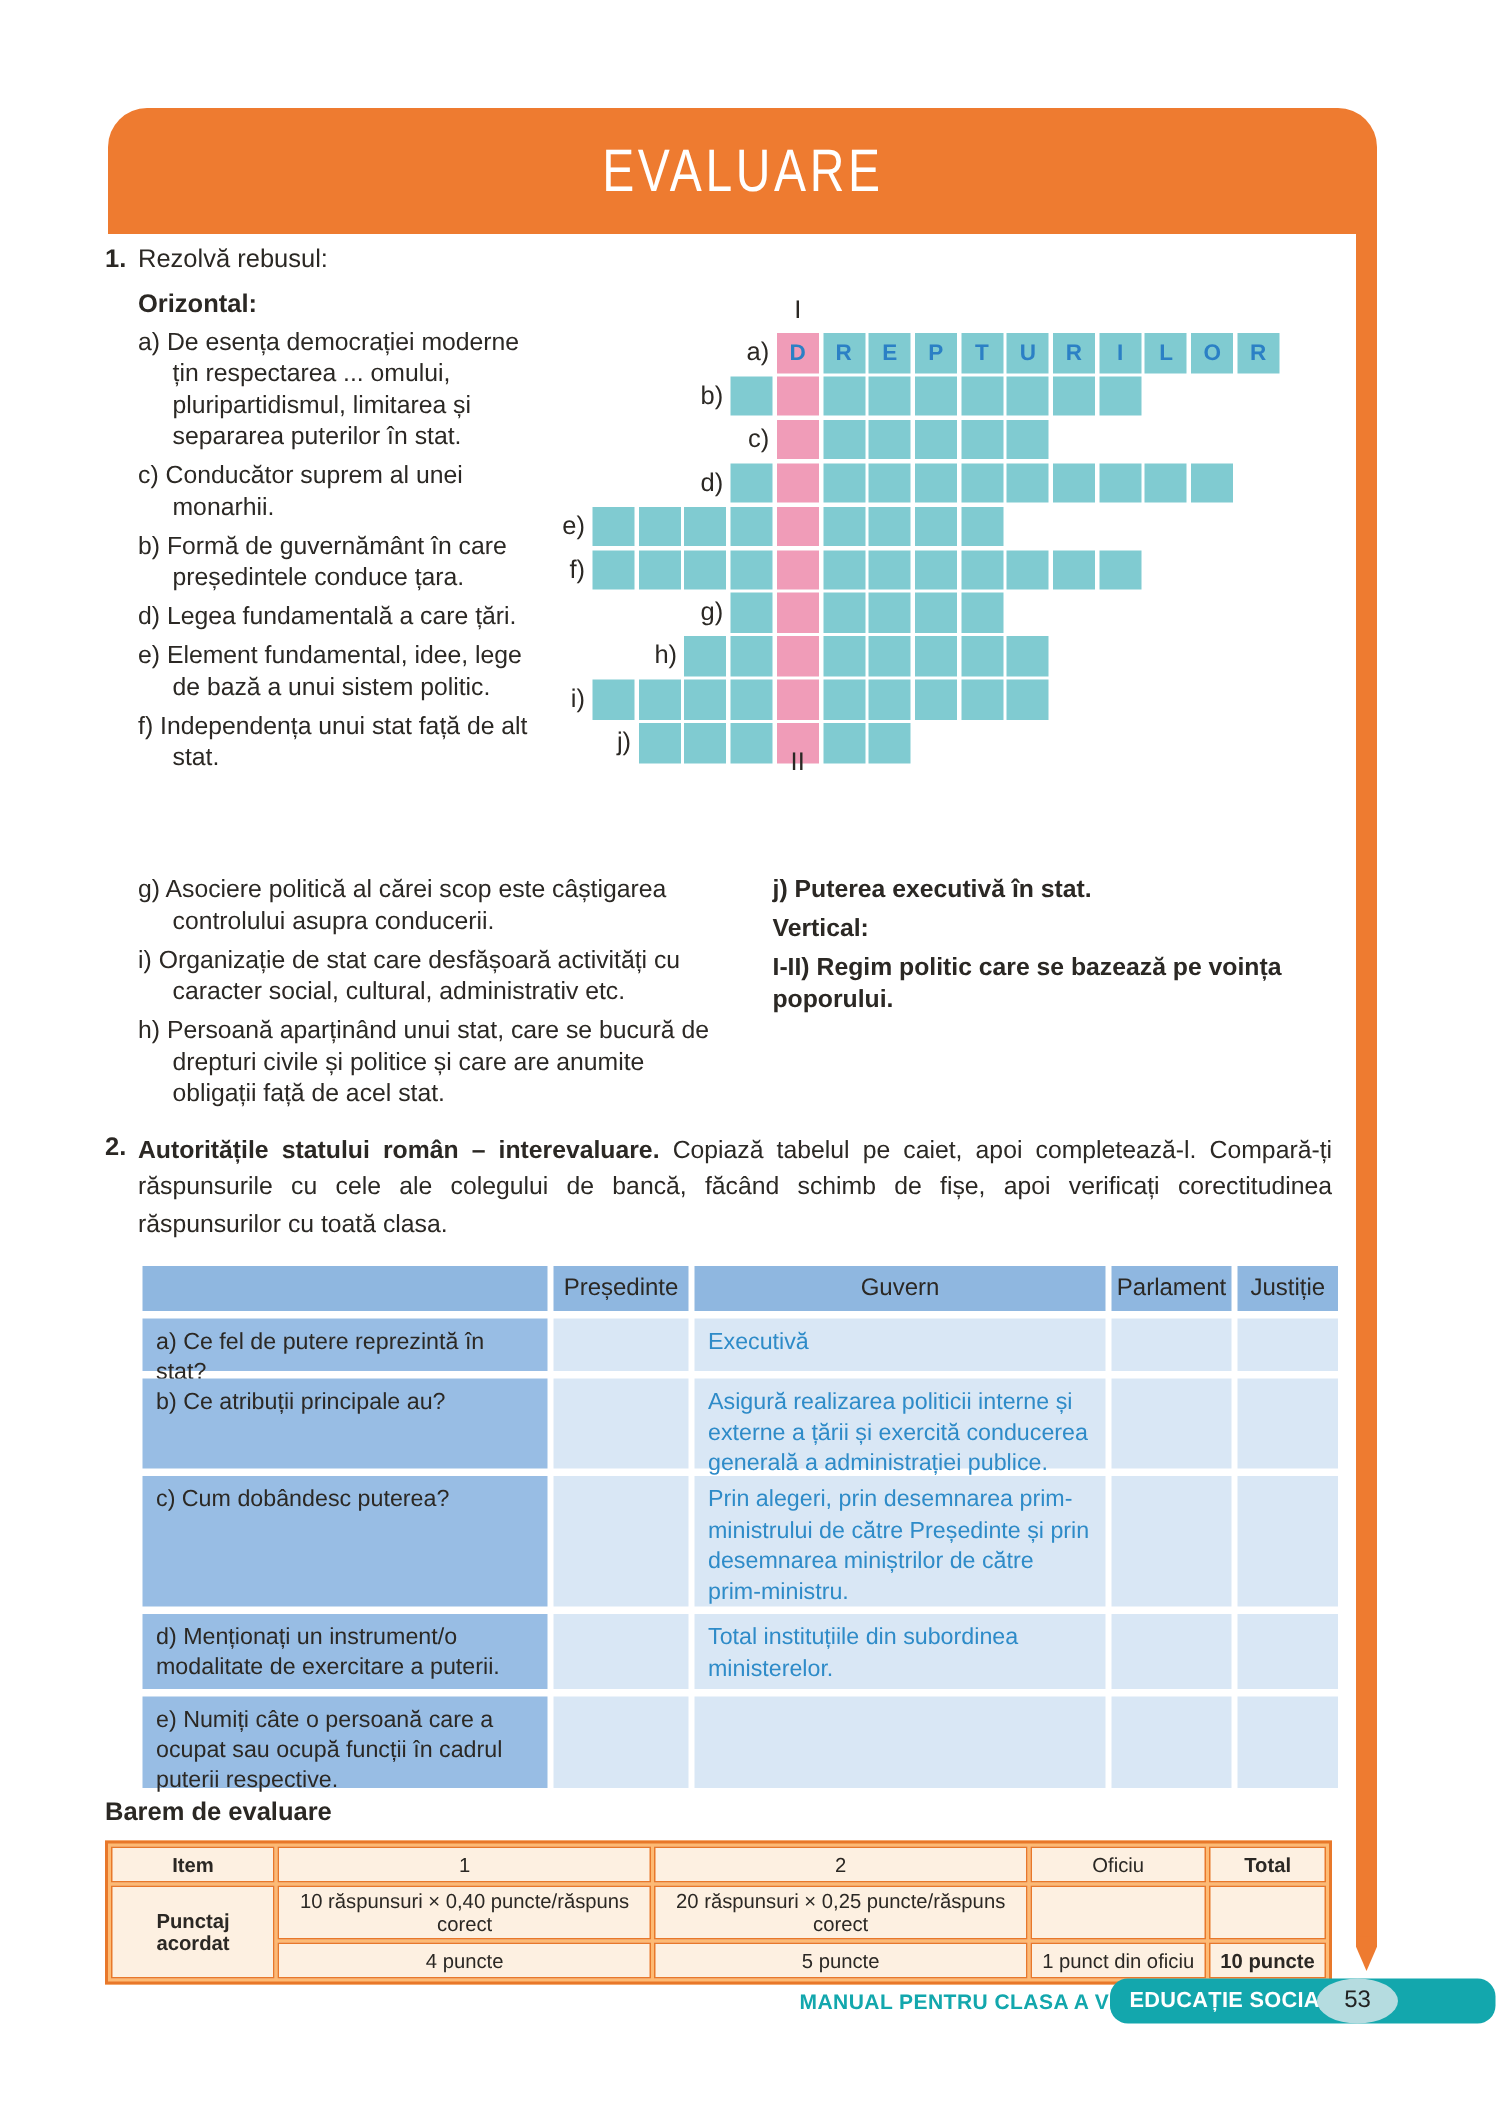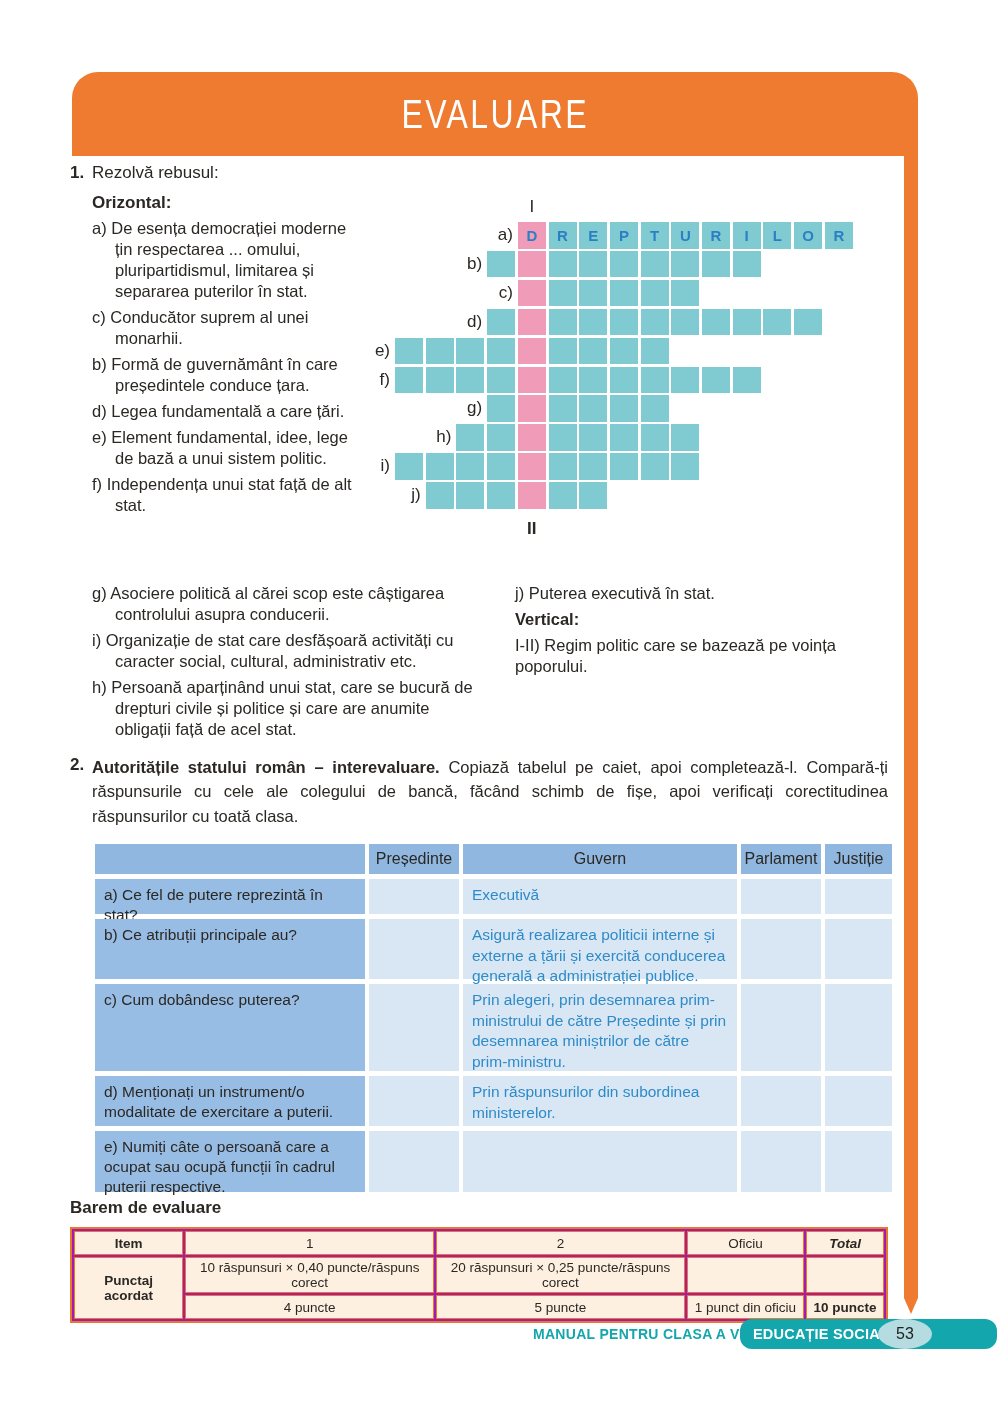--- a/index.html
+++ b/index.html
@@ -25,21 +25,21 @@
   }
   
   .num { position:absolute; font-weight:bold; font-size:17px; }
   .ex1-num { left:70px; top:163px; }
   .ex1-intro { position:absolute; left:92px; top:163px; font-size:17px; }
   .orizontal-label { position:absolute; left:92px; top:193px; font-size:17px; font-weight:bold; }
   .clues-left  { position:absolute; left:92px; top:218px; width:265px; font-size:16.5px; line-height:21px; }
   .clues-wide  { position:absolute; left:92px; top:583px; width:392px; font-size:16.5px; line-height:21px; }
   .right-col   { position:absolute; left:515px; top:583px; width:352px; font-size:16.5px; line-height:21px; }
   .clue { padding-left:23px; text-indent:-23px; margin-bottom:5px; }
-  .clue-noindent { margin-bottom:5px; }
+  .clue-noindent { margin-bottom:5px;font-weight:bold; }
   .vertical-label { font-weight:bold; margin:4px 0 5px 0; }
   
   .crossword { position:absolute; left:395px; top:222px; width:470px; height:320px; }
   .cw-cell {
     position:absolute; width:28px; height:26.5px; background:var(--teal-cell);
     display:flex; align-items:center; justify-content:center;
   }
   .cw-cell.pink { background:var(--pink-cell); }
   .cw-letter { color:var(--letter-blue); font-weight:bold; font-size:15px; }
   .cw-label  { position:absolute; width:32px; text-align:right; font-size:17px; line-height:26px; }
@@ -56,21 +56,21 @@
     grid-template-rows:30px 35px 60px 87px 50px 61px;
     column-gap:4px; row-gap:5px; font-size:15.5px;margin-top:13px;
   }
   .t-head { background:var(--header-blue); display:flex; align-items:center; justify-content:center; font-size:16px; }
   .t-q    { background:var(--question-blue); padding:6px 9px; line-height:20px; }
   .t-cell { background:var(--answer-bg); padding:6px 9px; line-height:20.5px; color:var(--answer-text); }
   
   .barem-title { position:absolute; left:70px; top:1198px; font-weight:bold; font-size:17px; }
   .barem-wrap {
     position:absolute; left:70px; top:1227px; width:818px; box-sizing:border-box;
-    border:2.5px solid var(--barem-orange); background:#a21caf;
+    border:2.5px solid var(--barem-orange); background:#fdba74;
   }
   table.barem { border-collapse:separate; border-spacing:2px; width:100%; }
   table.barem th, table.barem td {
     border:1.5px solid var(--barem-orange); background:var(--barem-bg);
     font-size:13.5px; font-weight:normal; text-align:center; padding:2px 4px; height:18px;
   }
   table.barem .bold { font-weight:bold; }
   
   .footer-left {
     position:absolute; left:533px; top:1326px; color:var(--footer-teal);
@@ -241,21 +241,21 @@
       <div class="cw-cell" style="left: 245.6px; top: 231.2px;"></div>
       <div class="cw-cell" style="left: 276.3px; top: 231.2px;"></div>
       <div class="cw-label" style="left: -6.3px; top: 260.1px;">j)</div>
       <div class="cw-cell" style="left: 30.7px; top: 260.1px;"></div>
       <div class="cw-cell" style="left: 61.4px; top: 260.1px;"></div>
       <div class="cw-cell" style="left: 92.1px; top: 260.1px;"></div>
       <div class="cw-cell pink" style="left: 122.8px; top: 260.1px;"></div>
       <div class="cw-cell" style="left: 153.5px; top: 260.1px;"></div>
       <div class="cw-cell" style="left: 184.2px; top: 260.1px;"></div>
       <div class="cw-vlabel" style="left: 121.8px; top: -25px;">I</div>
-      <div class="cw-vlabel" style="left: 121.8px; top: 297px; font-weight: bold;">II</div>
+      <div class="cw-vlabel" style="left: 121.8px; top: 276px;">II</div>
     </div>
 
   <div class="num ex2-num">2.</div>
   <div class="ex2-text"><b>Autoritățile statului român – interevaluare.</b><span> Copiază tabelul pe caiet, apoi completează-l. Compară-ți răspunsurile cu cele ale colegului de bancă, făcând schimb de fișe, apoi verificați corectitudinea răspunsurilor cu toată clasa.</span></div>
 
   <div class="ex2-table" id="ex2-table">
       <div class="t-head"></div>
       <div class="t-head">Președinte</div>
       <div class="t-head">Guvern</div>
       <div class="t-head">Parlament</div>
@@ -270,40 +270,40 @@
       <div class="t-cell">Asigură realizarea politicii interne și externe a țării și exercită conducerea generală a administrației publice.</div>
       <div class="t-cell"></div>
       <div class="t-cell"></div>
       <div class="t-q">c) Cum dobândesc puterea?</div>
       <div class="t-cell"></div>
       <div class="t-cell">Prin alegeri, prin desemnarea prim-ministrului de către Președinte și prin desemnarea miniștrilor de către prim-ministru.</div>
       <div class="t-cell"></div>
       <div class="t-cell"></div>
       <div class="t-q">d) Menționați un instrument/o modalitate de exercitare a puterii.</div>
       <div class="t-cell"></div>
-      <div class="t-cell">Prin răspunsurilor din subordinea ministerelor.</div>
+      <div class="t-cell">Total instituțiile din subordinea ministerelor.</div>
       <div class="t-cell"></div>
       <div class="t-cell"></div>
       <div class="t-q">e) Numiți câte o persoană care a ocupat sau ocupă funcții în cadrul puterii respective.</div>
       <div class="t-cell"></div>
       <div class="t-cell"></div>
       <div class="t-cell"></div>
       <div class="t-cell"></div>
     </div>
 
   <div class="barem-title">Barem de evaluare</div>
   <div class="barem-wrap">
     <table class="barem" id="barem-table">
         <tbody>
           <tr>
             <th class="bold" style="width: 104px;">Item</th>
             <th style="width: 252px;">1</th>
             <th style="width: 252px;">2</th>
             <th style="width: 114px;">Oficiu</th>
-            <th class="bold" style="width: 70px; font-style: italic;">Total</th>
+            <th class="bold" style="width: 70px;">Total</th>
           </tr>
           <tr>
             <th rowspan="2" class="bold">Punctaj acordat</th>
             <td>10 răspunsuri × 0,40 puncte/răspuns corect</td>
             <td>20 răspunsuri × 0,25 puncte/răspuns corect</td>
             <td></td>
             <td></td>
           </tr>
           <tr>
             <td>4 puncte</td>

